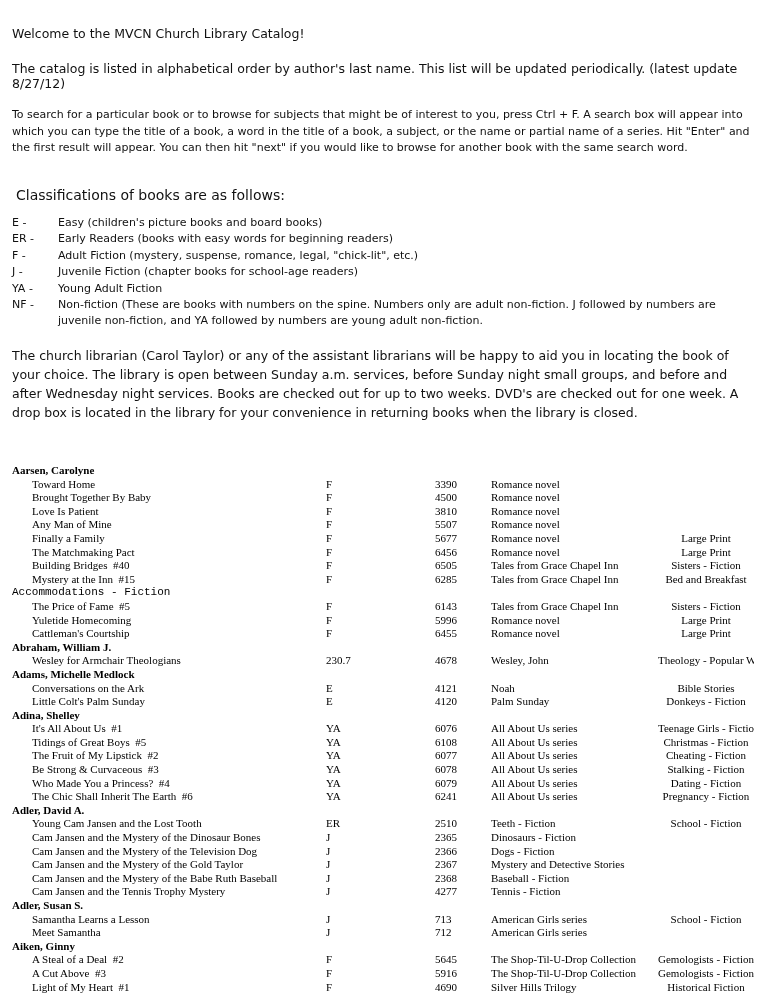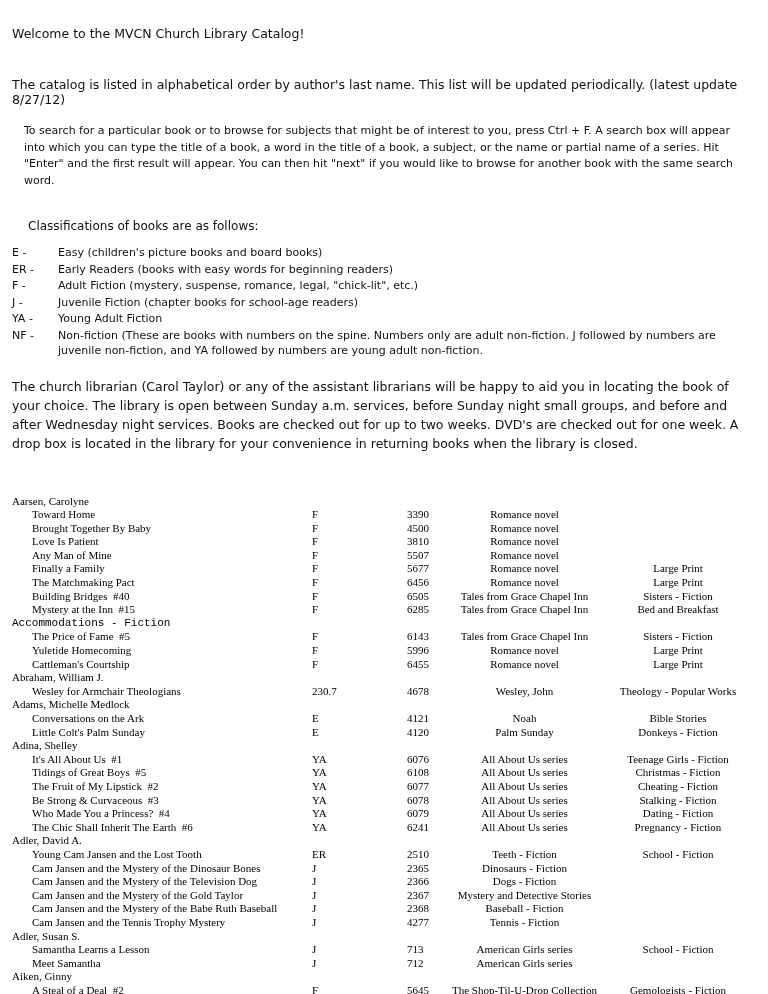--- a/index.html
+++ b/index.html
@@ -16,34 +16,34 @@
     background: #ffffff;
     color: #000000;
   }
   
   .intro {
     font-family: "DejaVu Sans", sans-serif;
     color: #111;
   }
   .intro .line-welcome {
     font-size: 12.5px;
-    margin: 0 0 36px 0;
+    margin: 0 0 20px 0;
   }
   .intro .p1 {
     font-size: 12.5px;
     margin: 0 0 16px 0;
   }
   .intro .p2 {
     font-size: 11px;
     line-height: 16.5px;
-    margin: 0 0 30px 12px;
+    margin: 0 0 30px 0;
   }
   .intro .class-heading {
-    font-size: 12px;
-    margin: 0 0 12px 16px;
+    font-size: 14px;
+    margin: 0 0 12px 4px;
   }
   .class-list {
     display: grid;
     grid-template-columns: 46px 1fr;
     row-gap: 1px;
     font-size: 11px;
     line-height: 15.5px;
     margin: 0 0 18px 0;
   }
   .class-code { white-space: nowrap; }
@@ -54,44 +54,44 @@
     margin: 16px 0 0 0;
   }
   
   .catalog {
     font-family: "Liberation Serif", serif;
     font-size: 11px;
     line-height: 13.6px;
     margin-top: 42px;
   }
   .author-row {
-    font-weight: normal;
+    font-weight: bold;
   }
   .plain-row {
     font-weight: normal;
     font-family: Liberation Mono, monospace;
   }
   .book-row {
     display: grid;
     grid-template-columns: 300px 95px 30px 163px auto;
+    gap: 14px;
   }
   .c-title {
     padding-left: 20px;
     white-space: pre;
     overflow: hidden;
   }
   .c-class { white-space: nowrap; }
   .c-call {
     white-space: nowrap;
   }
   .c-series {
     padding-left: 12px;
     white-space: nowrap;
     overflow: hidden;
-    text-align: center;
   }
   .c-subject {
     padding-left: 2px;
     white-space: nowrap;
     overflow: hidden;
     text-align: center;
   }
 </style>
 </head>
 <body>

